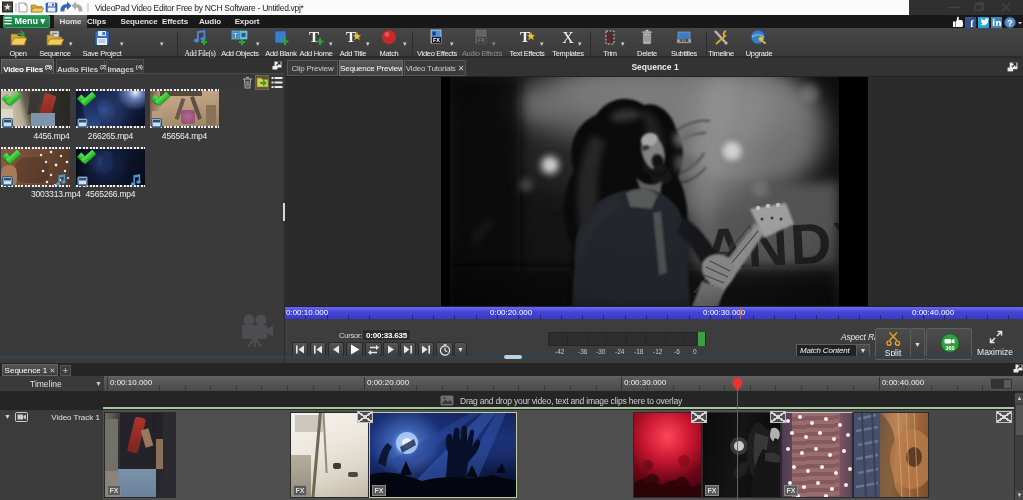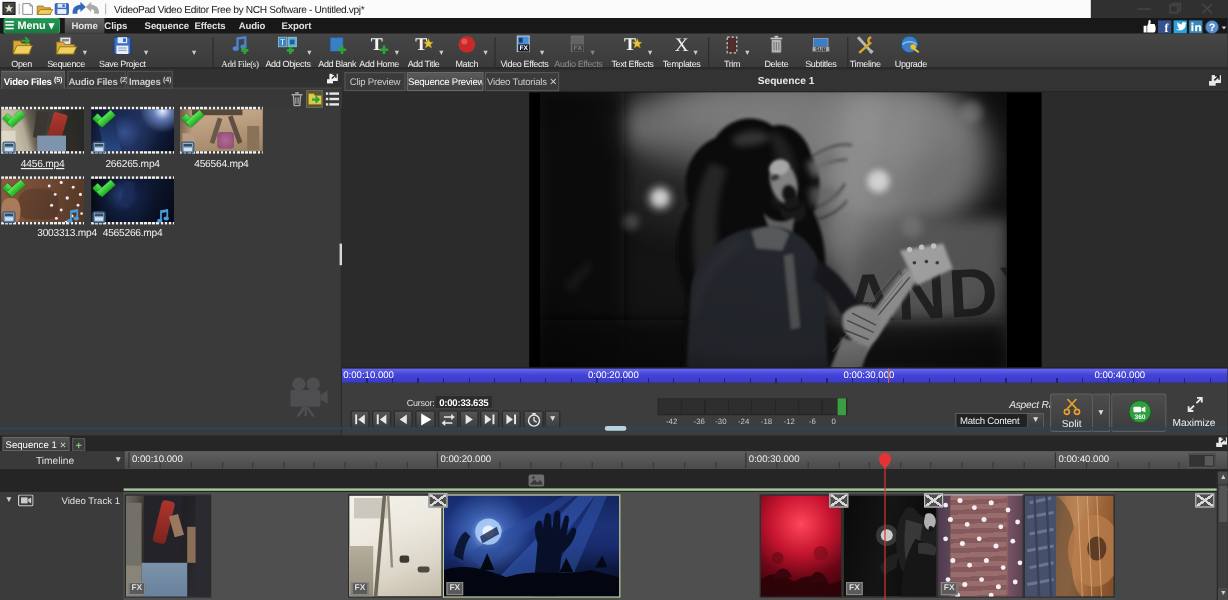--- a/index.html
+++ b/index.html
@@ -357,21 +357,21 @@
     <div class="abs" style="left:28px;top:2px;width:10px;height:22px;background:#3a3632;transform:rotate(8deg);"></div>
     <div class="abs" style="left:40px;top:3px;width:12px;height:28px;background:linear-gradient(160deg,#b03a30,#7a2420);transform:rotate(16deg);border-radius:2px;"></div>
     <div class="abs" style="left:30px;top:22px;width:24px;height:14px;background:#7e94ac;"></div>
     <div class="abs" style="left:0px;top:18px;width:12px;height:18px;background:#e8e2d4;opacity:0.7;"></div>
   </div>
       <div class="fstrip t"></div>
       <div class="fstrip b"></div>
       <div class="chk"></div>
       <div class="fico"></div>
     </div>
-  <div class="lab" style="left:1px;top:73px;text-decoration:underline;">4456.mp4</div>
+  <div class="lab" style="left:17px;top:73px;">4456.mp4</div>
   <div class="thumb" style="left:76px;top:31px;">
       <div class="tcont" style="background:
     radial-gradient(circle at 86% 4%, rgba(230,240,255,1) 0%, rgba(140,170,240,0.65) 11%, rgba(0,0,30,0) 27%),
     radial-gradient(circle at 40% 55%, rgba(60,90,160,0.8) 0%, rgba(30,50,100,0.5) 30%, rgba(0,0,0,0) 60%),
     linear-gradient(115deg, #0c1228 0%, #18264a 35%, #24365e 55%, #101a38 80%, #0a0e20 100%);">
     <div class="abs" style="left:8px;top:6px;width:14px;height:30px;background:linear-gradient(10deg,#2a4a88,#16284e);transform:rotate(-12deg);"></div>
   </div>
       <div class="fstrip t"></div>
       <div class="fstrip b"></div>
       <div class="chk"></div>
@@ -633,21 +633,21 @@
     <div class="mlab" style="left:270px;">-42</div>
       <div class="mlab" style="left:293px;">-36</div>
       <div class="mlab" style="left:311px;">-30</div>
       <div class="mlab" style="left:330px;">-24</div>
       <div class="mlab" style="left:349px;">-18</div>
       <div class="mlab" style="left:368px;">-12</div>
       <div class="mlab" style="left:389px;">-6</div>
       <div class="mlab" style="left:408px;">0</div>
     <div class="abs" style="left:556px;top:13px;font-size:8.5px;letter-spacing:-0.2px;color:#e8e8e8;font-style:italic;">Aspect Ratio:</div>
     <div class="abs" style="left:511px;top:25px;width:74px;height:13px;background:#222;border:1px solid #5e5e5e;">
-      <div class="abs" style="left:3px;top:0px;font-size:8px;letter-spacing:-0.2px;color:#f0f0f0;line-height:12px;">Match Content</div>
+      <div class="abs" style="left:3px;top:0px;font-size:8px;letter-spacing:-0.2px;color:#f0f0f0;line-height:12px;font-style:italic;">Match Content</div>
       <div class="abs" style="right:0;top:0;width:13px;height:11px;background:linear-gradient(#4e4e4e,#3a3a3a);border-left:1px solid #5e5e5e;color:#ddd;font-size:7px;text-align:center;line-height:11px;">▼</div>
     </div>
     <div class="abs" style="left:590px;top:9px;width:36px;height:32px;background:linear-gradient(#4c4c4c,#3c3c3c);border:1px solid #5e5e5e;border-radius:2px;">
       <svg class="abs" style="left:10px;top:3px;" width="15" height="15" viewBox="0 0 15 15">
           <path d="M3.5 0.5 L11 8.5 M11 0.5 L3.5 8.5" stroke="#e8a02a" stroke-width="1.4"></path>
           <circle cx="3" cy="11.2" r="2.1" fill="none" stroke="#e8a02a" stroke-width="1.4"></circle>
           <circle cx="11.5" cy="11.2" r="2.1" fill="none" stroke="#e8a02a" stroke-width="1.4"></circle>
         </svg>
       <div class="abs" style="left:0;top:19px;width:34px;text-align:center;font-size:8.5px;color:#f0f0f0;">Split</div>
     </div>
@@ -726,20 +726,21 @@
         <text x="779" y="9">0:00:40.000</text>
     </g>
   </svg>
 </div>
 <div id="dragbar" class="abs">
   <svg class="abs" style="left:440px;top:4px;" width="14" height="11" viewBox="0 0 14 11">
       <rect x="0.5" y="0.5" width="13" height="10" rx="1.5" fill="#6e6e6e"></rect>
       <path d="M2 8 L5.5 4.5 L8 7 L10 5 L12 7.5 L12 9 L2 9 Z" fill="#3a3a3a"></path>
       <circle cx="4.5" cy="3" r="1.1" fill="#3a3a3a"></circle>
     </svg>
+  <div class="abs" style="left:120px;top:5px;width:902px;text-align:center;font-size:8.5px;letter-spacing:-0.2px;color:#d0d0d0;">Drag and drop your video, text and image clips here to overlay</div>
   <div class="abs" style="left:103px;top:16px;width:920px;height:2px;background:#a6c89a;"></div>
 </div>
 <div id="track" class="abs">
   <div class="abs" style="left:0;top:0;width:103px;height:110px;background:#3b3b3b;">
     <div class="abs" style="left:4px;top:3px;color:#cfcfcf;font-size:7px;">▼</div>
     <svg class="abs" style="left:15px;top:2px;" width="13" height="10" viewBox="0 0 13 10">
         <rect x="0.5" y="0.5" width="12" height="9" rx="1" fill="none" stroke="#ccc" stroke-width="1"></rect>
         <rect x="2.5" y="2.5" width="5.5" height="5" fill="#ccc"></rect>
         <path d="M8.5 4 L11 2.5 L11 7.5 L8.5 6 Z" fill="#ccc"></path>
       </svg>

